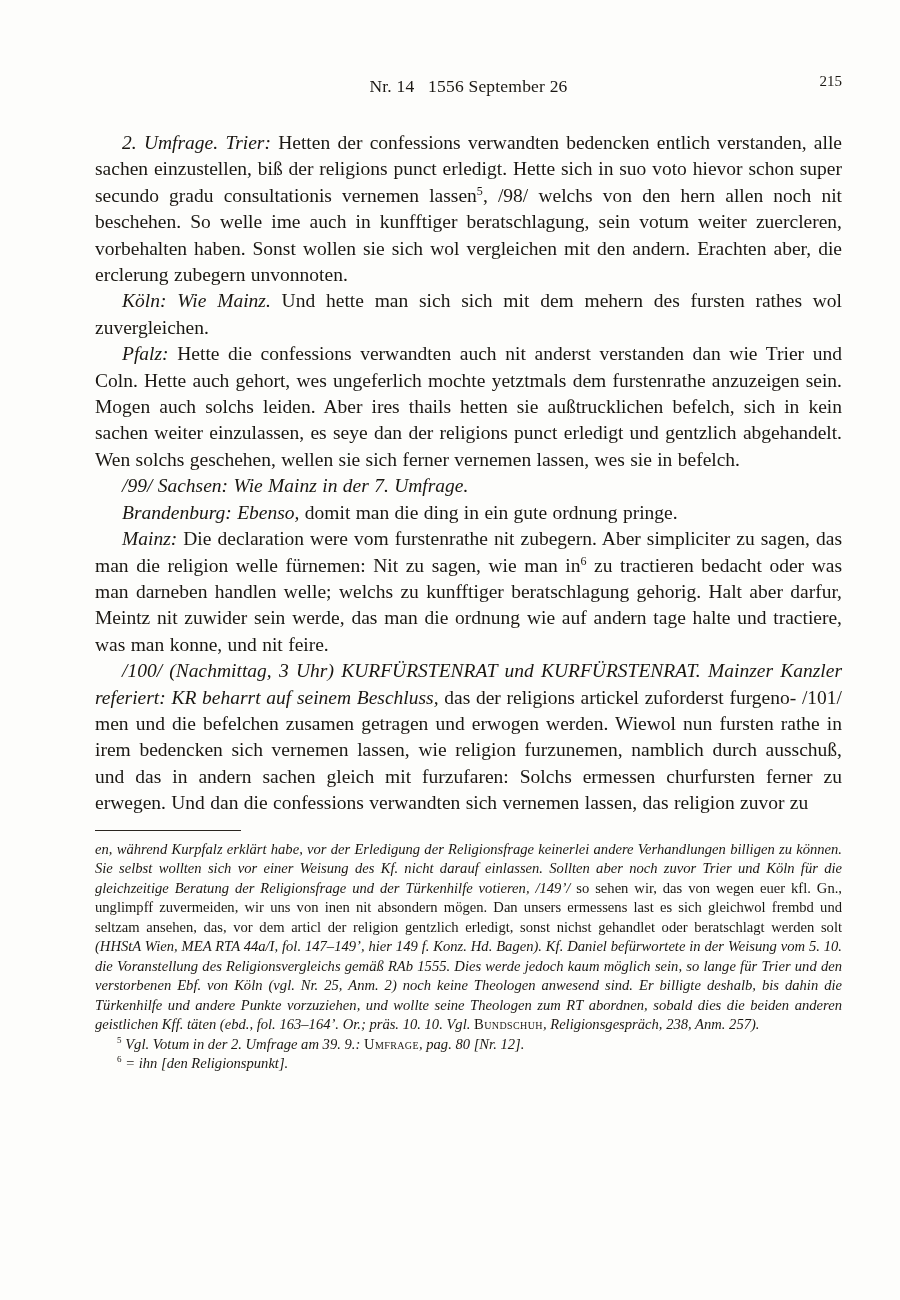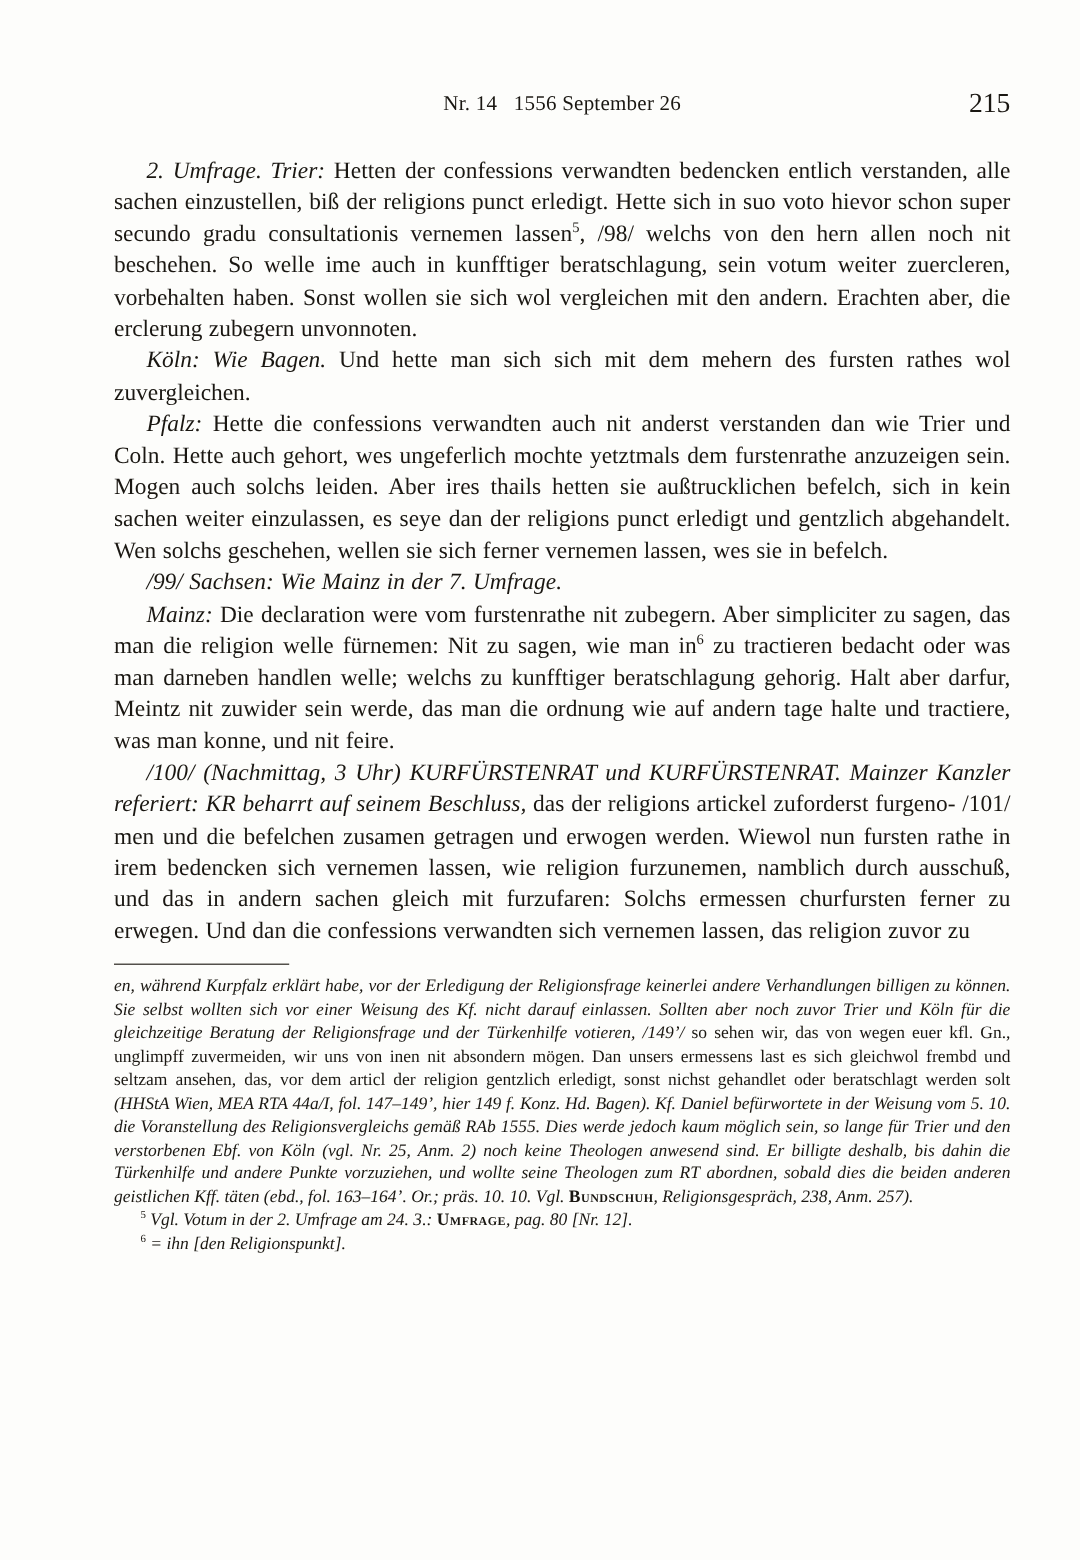--- a/index.html
+++ b/index.html
@@ -27,32 +27,32 @@
     left: 0; right: 0;
     text-align: center;
     font-size: 17.5px;
     white-space: pre;
     letter-spacing: 0.2px;
   }
   .page-number {
     position: absolute;
     right: 0;
     top: -3px;
-    font-size: 23px;
+    font-size: 15px;
   }
   
   .body-text p {
     font-size: 19.5px;
     line-height: 26.4px;
     text-align: justify;
     text-indent: 27px;
     word-spacing: 0.5px;
   }
   .it  { font-style: italic; margin-top: 40px; }
-  .sc  { font-variant: small-caps; letter-spacing: 0.4px; font-weight: bold; }
+  .sc  { font-variant: small-caps; letter-spacing: 0.4px; }
   sup {
     font-size: 0.62em;
     vertical-align: super;
     line-height: 0;
   }
   
   .fn-sep {
     width: 146px;
     border-top: 1.6px solid #2a2620;
     margin: 13px 0 9px 0;
@@ -70,28 +70,29 @@
 
 <div class="page">
 
   <div class="header">
     <div class="header-center">Nr. 14   1556 September 26</div>
     <div class="page-number">215</div>
   </div>
 
   <div class="body-text">
       <p><span class="it">2. Umfrage. Trier:</span><span> Hetten der confessions verwandten bedencken entlich verstanden, alle sachen einzustellen, biß der religions punct erledigt. Hette sich in suo voto hievor schon super secundo gradu consultationis vernemen lassen</span><sup>5</sup><span>, /98/ welchs von den hern allen noch nit beschehen. So welle ime auch in kunfftiger beratschlagung, sein votum weiter zuercleren, vorbehalten haben. Sonst wollen sie sich wol vergleichen mit den andern. Erachten aber, die erclerung zubegern unvonnoten.</span></p>
-      <p><span class="it">Köln: Wie Bagen.</span><span> Und hette man sich sich mit dem mehern des fursten rathes wol zuvergleichen.</span></p>
+      <p><span class="it">Köln: Wie Mainz.</span><span> Und hette man sich sich mit dem mehern des fursten rathes wol zuvergleichen.</span></p>
       <p><span class="it">Pfalz:</span><span> Hette die confessions verwandten auch nit anderst verstanden dan wie Trier und Coln. Hette auch gehort, wes ungeferlich mochte yetztmals dem furstenrathe anzuzeigen sein. Mogen auch solchs leiden. Aber ires thails hetten sie außtrucklichen befelch, sich in kein sachen weiter einzulassen, es seye dan der religions punct erledigt und gentzlich abgehandelt. Wen solchs geschehen, wellen sie sich ferner vernemen lassen, wes sie in befelch.</span></p>
       <p><span class="it">/99/ Sachsen: Wie Mainz in der 7. Umfrage.</span></p>
+      <p><span class="it">Brandenburg: Ebenso,</span><span> domit man die ding in ein gute ordnung pringe.</span></p>
       <p><span class="it">Mainz:</span><span> Die declaration were vom furstenrathe nit zubegern. Aber simpliciter zu sagen, das man die religion welle fürnemen: Nit zu sagen, wie man in</span><sup>6</sup><span> zu tractieren bedacht oder was man darneben handlen welle; welchs zu kunfftiger beratschlagung gehorig. Halt aber darfur, Meintz nit zuwider sein werde, das man die ordnung wie auf andern tage halte und tractiere, was man konne, und nit feire.</span></p>
       <p><span class="it">/100/ (Nachmittag, 3 Uhr) KURFÜRSTENRAT und KURFÜRSTENRAT. Mainzer Kanzler referiert: KR beharrt auf seinem Beschluss,</span><span> das der religions artickel zuforderst furgeno- /101/ men und die befelchen zusamen getragen und erwogen werden. Wiewol nun fursten rathe in irem bedencken sich vernemen lassen, wie religion furzunemen, namblich durch ausschuß, und das in andern sachen gleich mit furzufaren: Solchs ermessen churfursten ferner zu erwegen. Und dan die confessions verwandten sich vernemen lassen, das religion zuvor zu</span></p>
     </div>
 
   <div class="fn-sep"></div>
 
   <div class="footnotes">
       <p class="fn-cont"><span class="it">en, während Kurpfalz erklärt habe, vor der Erledigung der Religionsfrage keinerlei andere Verhandlungen billigen zu können. Sie selbst wollten sich vor einer Weisung des Kf. nicht darauf einlassen. Sollten aber noch zuvor Trier und Köln für die gleichzeitige Beratung der Religionsfrage und der Türkenhilfe votieren, /149’/ </span><span>so sehen wir, das von wegen euer kfl. Gn., unglimpff zuvermeiden, wir uns von inen nit absondern mögen. Dan unsers ermessens last es sich gleichwol frembd und seltzam ansehen, das, vor dem articl der religion gentzlich erledigt, sonst nichst gehandlet oder beratschlagt werden solt</span><span class="it"> (HHStA Wien, MEA RTA 44a/I, fol. 147–149’, hier 149 f. Konz. Hd. Bagen). Kf. Daniel befürwortete in der Weisung vom 5. 10. die Voranstellung des Religionsvergleichs gemäß RAb 1555. Dies werde jedoch kaum möglich sein, so lange für Trier und den verstorbenen Ebf. von Köln (vgl. Nr. 25, Anm. 2) noch keine Theologen anwesend sind. Er billigte deshalb, bis dahin die Türkenhilfe und andere Punkte vorzuziehen, und wollte seine Theologen zum RT abordnen, sobald dies die beiden anderen geistlichen Kff. täten (ebd., fol. 163–164’. Or.; präs. 10. 10. Vgl. </span><span class="sc">Bundschuh</span><span class="it">, Religionsgespräch, 238, Anm. 257).</span></p>
-      <p class="fn-item"><sup>5</sup><span class="it"> Vgl. Votum in der 2. Umfrage am 24. 3.: </span><span class="sc">Umfrage</span><span class="it">, pag. 80 [Nr. 12].</span></p>
+      <p class="fn-item"><sup>5</sup><span class="it"> Vgl. Votum in der 2. Umfrage am 39. 9.: </span><span class="sc">Umfrage</span><span class="it">, pag. 80 [Nr. 12].</span></p>
       <p class="fn-item"><sup>6</sup><span class="it"> = ihn [den Religionspunkt].</span></p>
     </div>
 
 </div>
 
 </body></html>

